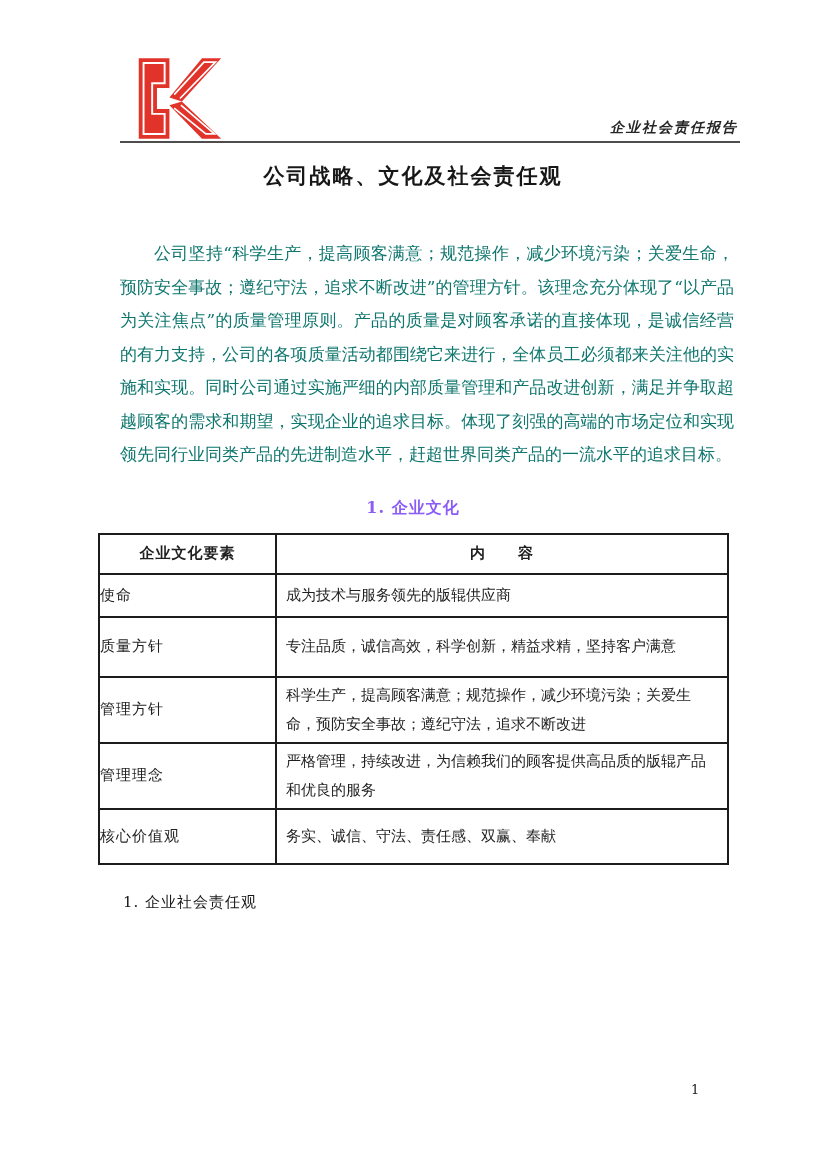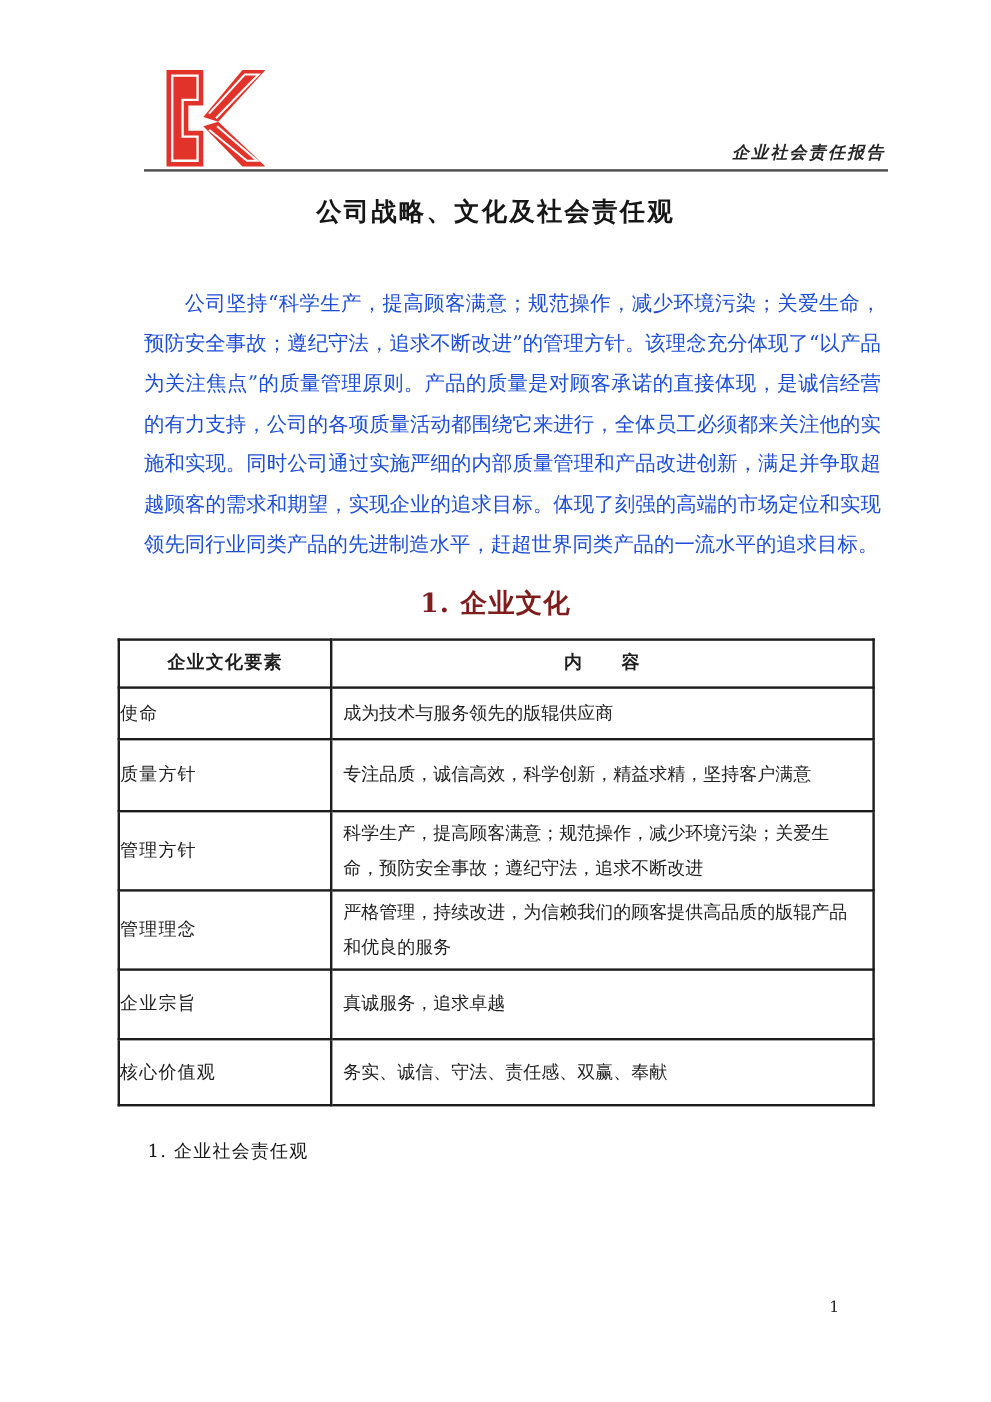--- a/index.html
+++ b/index.html
@@ -49,29 +49,29 @@
     font-weight: bold;
     letter-spacing: 2px;
     color: #171717;
   }
   .body-paragraph {
     margin: 47px 92px 0 120px;
     font-size: 17px;
     line-height: 33.5px;
     text-align: justify;
     text-indent: 2em;
-    color: #1d4ed8;
+    color: #0f766e;
   }
   .section-heading-1 {
-    margin-top: 16px;
+    margin-top: 26px;
     text-align: center;
-    font-size: 22px;
+    font-size: 16px;
     font-weight: bold;
     letter-spacing: 1px;
-    color: #7f1d1d;
+    color: #8b5cf6;
   }
   
   table.culture-table {
     margin: 14px 18px 0 98px;
     width: 631px;
     border-collapse: collapse;
     table-layout: fixed;
   }
   .culture-table td, .culture-table th {
     border: 2px solid #1c1c1c;
@@ -166,24 +166,20 @@
           <td class="content-cell">专注品质，诚信高效，科学创新，精益求精，坚持客户满意</td>
         </tr>
         <tr class="r-3">
           <td class="label-cell">管理方针</td>
           <td class="content-cell">科学生产，提高顾客满意；规范操作，减少环境污染；关爱生命，预防安全事故；遵纪守法，追求不断改进</td>
         </tr>
         <tr class="r-4">
           <td class="label-cell">管理理念</td>
           <td class="content-cell">严格管理，持续改进，为信赖我们的顾客提供高品质的版辊产品和优良的服务</td>
         </tr>
-        <tr class="r-5">
-          <td class="label-cell">企业宗旨</td>
-          <td class="content-cell">真诚服务，追求卓越</td>
-        </tr>
         <tr class="r-6">
           <td class="label-cell">核心价值观</td>
           <td class="content-cell">务实、诚信、守法、责任感、双赢、奉献</td>
         </tr>
       </tbody>
     </table>
 
     <h2 class="section-heading-2">1. 企业社会责任观</h2>
 
   </div>

